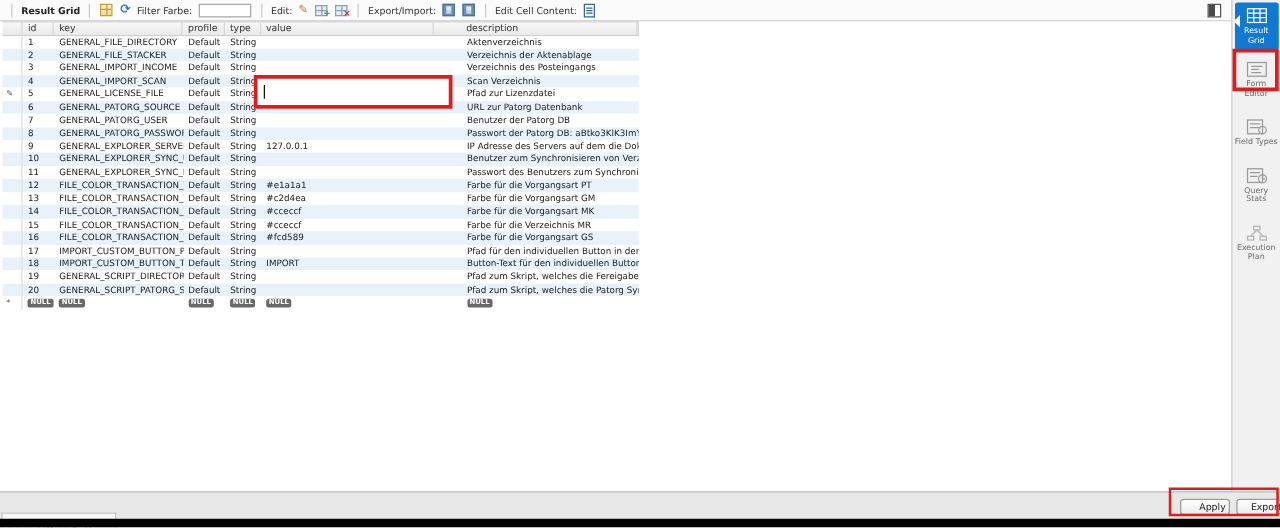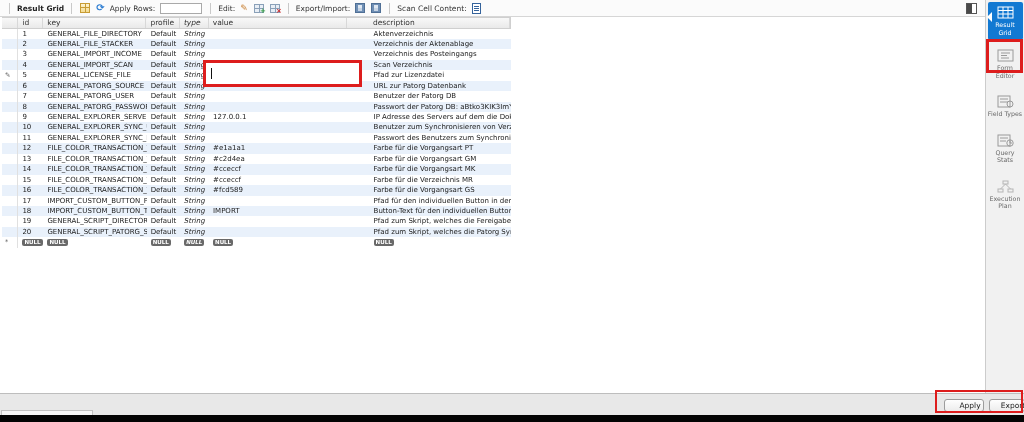--- a/index.html
+++ b/index.html
@@ -43,21 +43,21 @@
   .grid-header { display: flex; height: 11.5px; background: linear-gradient(#f8f8f8,#e9e9e9);
     border: 1px solid #cfcfcf; border-left: none; font-size: 7.5px; color: #333; }
   .grid-header .cell { border-right: 1px solid #d8d8d8; }
   .grid-row { display: flex; height: 10.45px; font-size: 7px; color: #1a1a1a; background: #fff; }
   .grid-row.alt { background: #e9f1fb; }
   .cell { white-space: nowrap; overflow: hidden; line-height: 10.4px; padding-left: 4px; }
   .c-gutter { width: 17px; border-right: 1px solid #e0e0e0; color: #555; padding-left: 3px; font-size: 6.5px; }
   .c-id { width: 26px; }
   .c-key { width: 108px; }
   .c-profile { width: 35px; }
-  .c-type { width: 30px; font-style: italic; }
+  .c-type { width: 30px; }
   .c-value { width: 145px; }
   .c-desc { width: 148px; margin-left: 22px; }
   .null-badge { display: inline-block; background: #696969; color: #fff; font-size: 5.5px;
     font-weight: bold; line-height: 7px; padding: 0 2px; border-radius: 2px; vertical-align: middle; }
 
   
   .edit-overlay { position: absolute; left: 203px; top: 60px; width: 159px; height: 27px;
     background: #fff; border: 3px solid #dd1d1d; z-index: 5; }
   .caret { position: absolute; left: 5px; top: 5px; width: 1px; height: 11px; background: #111; }
 
@@ -94,37 +94,37 @@
 </style>
 </head>
 <body>
 
 <div class="toolbar">
   <span class="tb-sep"></span>
   <span class="tb-label tb-bold">Result Grid</span>
   <span class="tb-sep"></span>
   <span class="tb-ic ic-grid"></span>
   <span class="tb-ic ic-refresh">⟳</span>
-  <span class="tb-label">Apply Rows:</span>
+  <span class="tb-label">Filter Farbe:</span>
   <input class="tb-input" value="" style="">
   <span class="tb-sep"></span>
   <span class="tb-label">Edit:</span>
   <span class="tb-ic ic-pencil">✎</span>
   <span class="tb-ic ic-table">
       <span class="ic-badge badge-green">+</span>
     </span>
   <span class="tb-ic ic-table">
       <span class="ic-badge badge-red">×</span>
     </span>
   <span class="tb-sep"></span>
   <span class="tb-label">Export/Import:</span>
   <span class="tb-ic ic-floppy"></span>
   <span class="tb-ic ic-floppy"></span>
   <span class="tb-sep"></span>
-  <span class="tb-label">Scan Cell Content:</span>
+  <span class="tb-label">Edit Cell Content:</span>
   <span class="tb-ic ic-wrap"></span>
   <span class="ic-panel-toggle"></span>
 </div>
 
 <div class="grid">
   <div class="grid-header">
     <div class="cell c-gutter"></div>
     <div class="cell c-id">id</div>
     <div class="cell c-key">key</div>
     <div class="cell c-profile">profile</div>

